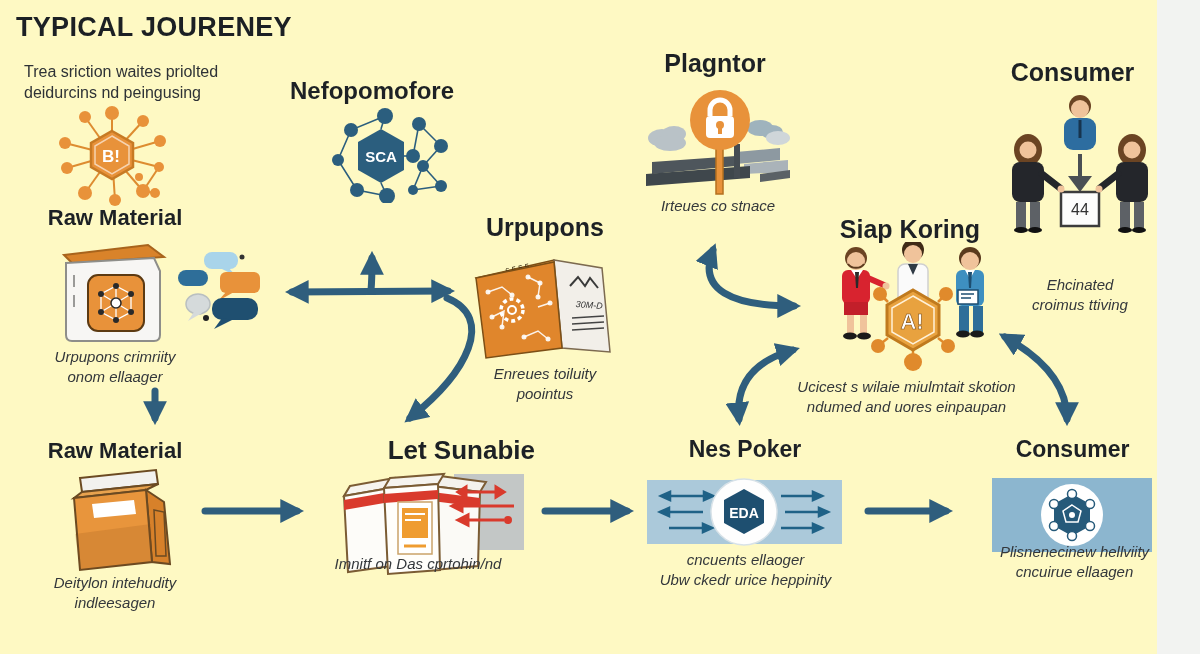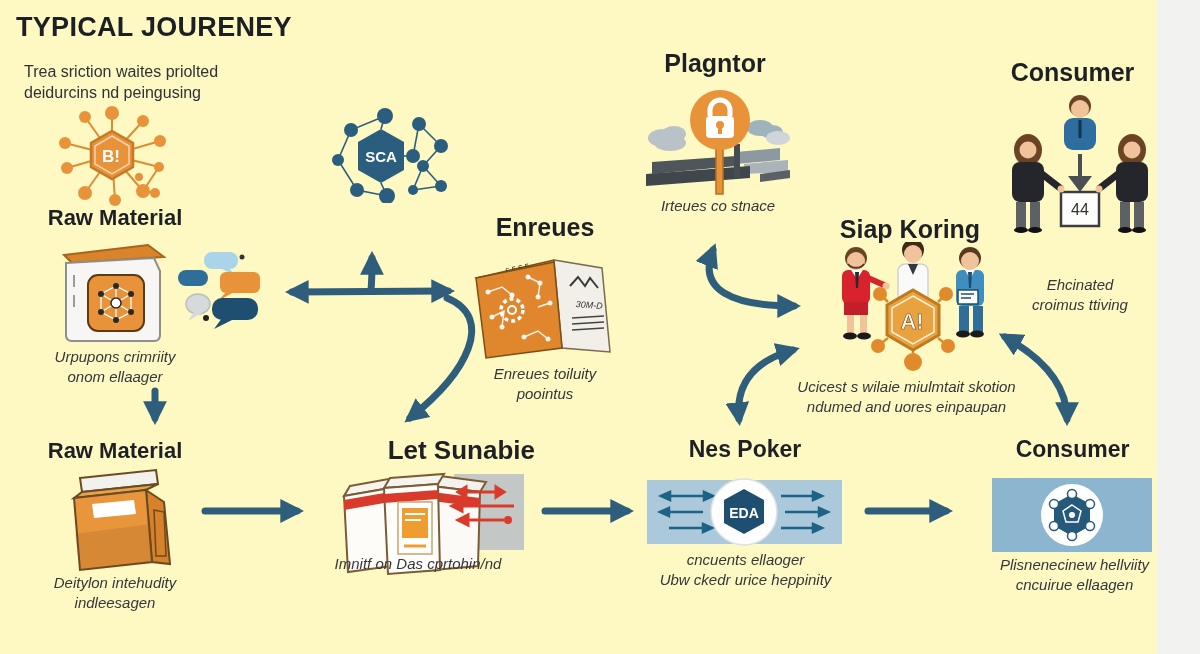--- a/index.html
+++ b/index.html
@@ -120,20 +120,21 @@
     <rect x="36" y="52" width="46" height="22" rx="10" fill="#1f4f70"></rect>
     <polygon points="46,72 38,83 56,74" fill="#1f4f70"></polygon>
     <circle cx="30" cy="72" r="3" fill="#222"></circle>
   </svg>
 
   <div class="abs cap" style="left:25px;top:347px;width:180px;">
     <div>Urpupons crimriity</div>
     <div>onom ellaager</div>
   </div>
 
+  <div class="abs h" style="left:272px;top:78px;width:200px;font-size:24px;">Nefopomofore</div>
 
   <svg class="abs" style="left:323px;top:108px;" width="135" height="95" viewBox="0 0 135 95">
     <g stroke="#2b5e7e" stroke-width="1.6" fill="none">
       <polyline points="62,8 28,22 15,52 34,82 64,88"></polyline>
       <line x1="62" y1="8" x2="58" y2="21"></line>
         <line x1="64" y1="88" x2="58" y2="75"></line>
       <line x1="90" y1="48" x2="96" y2="16"></line>
         <line x1="96" y1="16" x2="118" y2="38"></line>
       <line x1="118" y1="38" x2="100" y2="58"></line>
         <line x1="100" y1="58" x2="118" y2="78"></line>
@@ -152,21 +153,21 @@
         <circle cx="100" cy="58" r="6"></circle>
         <circle cx="118" cy="78" r="6"></circle>
       <circle cx="90" cy="82" r="5"></circle>
         <circle cx="90" cy="48" r="7"></circle>
     </g>
     <polygon points="58,21 81,34 81,62 58,75 35,62 35,34" fill="#2b5e7e"></polygon>
     <text x="58" y="54" text-anchor="middle" font-size="15" font-weight="700" fill="#fff">SCA</text>
   </svg>
 
 
-  <div class="abs h" style="left:470px;top:214px;width:150px;font-size:25px;">Enreues</div>
+  <div class="abs h" style="left:470px;top:214px;width:150px;font-size:25px;">Urpupons</div>
 
   <svg class="abs" style="left:468px;top:246px;" width="150" height="118" viewBox="0 0 150 118">
     <polygon points="8,32 86,14 92,20 14,38" fill="#e7a24c" stroke="#7c4f16" stroke-width="1.5"></polygon>
     <text x="38" y="28" font-size="8" fill="#3a2a10" transform="rotate(-12 38 28)">6 5 5 5</text>
     <polygon points="86,14 134,22 142,106 94,102" fill="#f2efe9" stroke="#7c6a50" stroke-width="1.5"></polygon>
     <polygon points="8,32 86,16 94,102 18,112" fill="#e0862c" stroke="#7c4f16" stroke-width="1.5"></polygon>
     <g stroke="#fff" stroke-width="1.5" fill="none" opacity=".9">
       <polyline points="20,46 34,41 44,49"></polyline>
       <polyline points="60,31 72,37 70,51"></polyline>
       <polyline points="24,71 36,65 34,81"></polyline>
@@ -426,18 +427,18 @@
       <circle cx="80" cy="18" r="4.5"></circle>
         <circle cx="98" cy="28" r="4.5"></circle>
         <circle cx="98" cy="50" r="4.5"></circle>
       <circle cx="80" cy="60" r="4.5"></circle>
         <circle cx="62" cy="50" r="4.5"></circle>
         <circle cx="62" cy="28" r="4.5"></circle>
     </g>
     <circle cx="80" cy="39" r="3" fill="#fff"></circle>
   </svg>
 
-  <div class="abs cap" style="left:972px;top:555px;width:205px;">
+  <div class="abs cap" style="left:972px;top:542px;width:205px;">
     <div>Plisnenecinew hellviity</div>
     <div>cncuirue ellaagen</div>
   </div>
 
 </div>
 
 </body></html>

